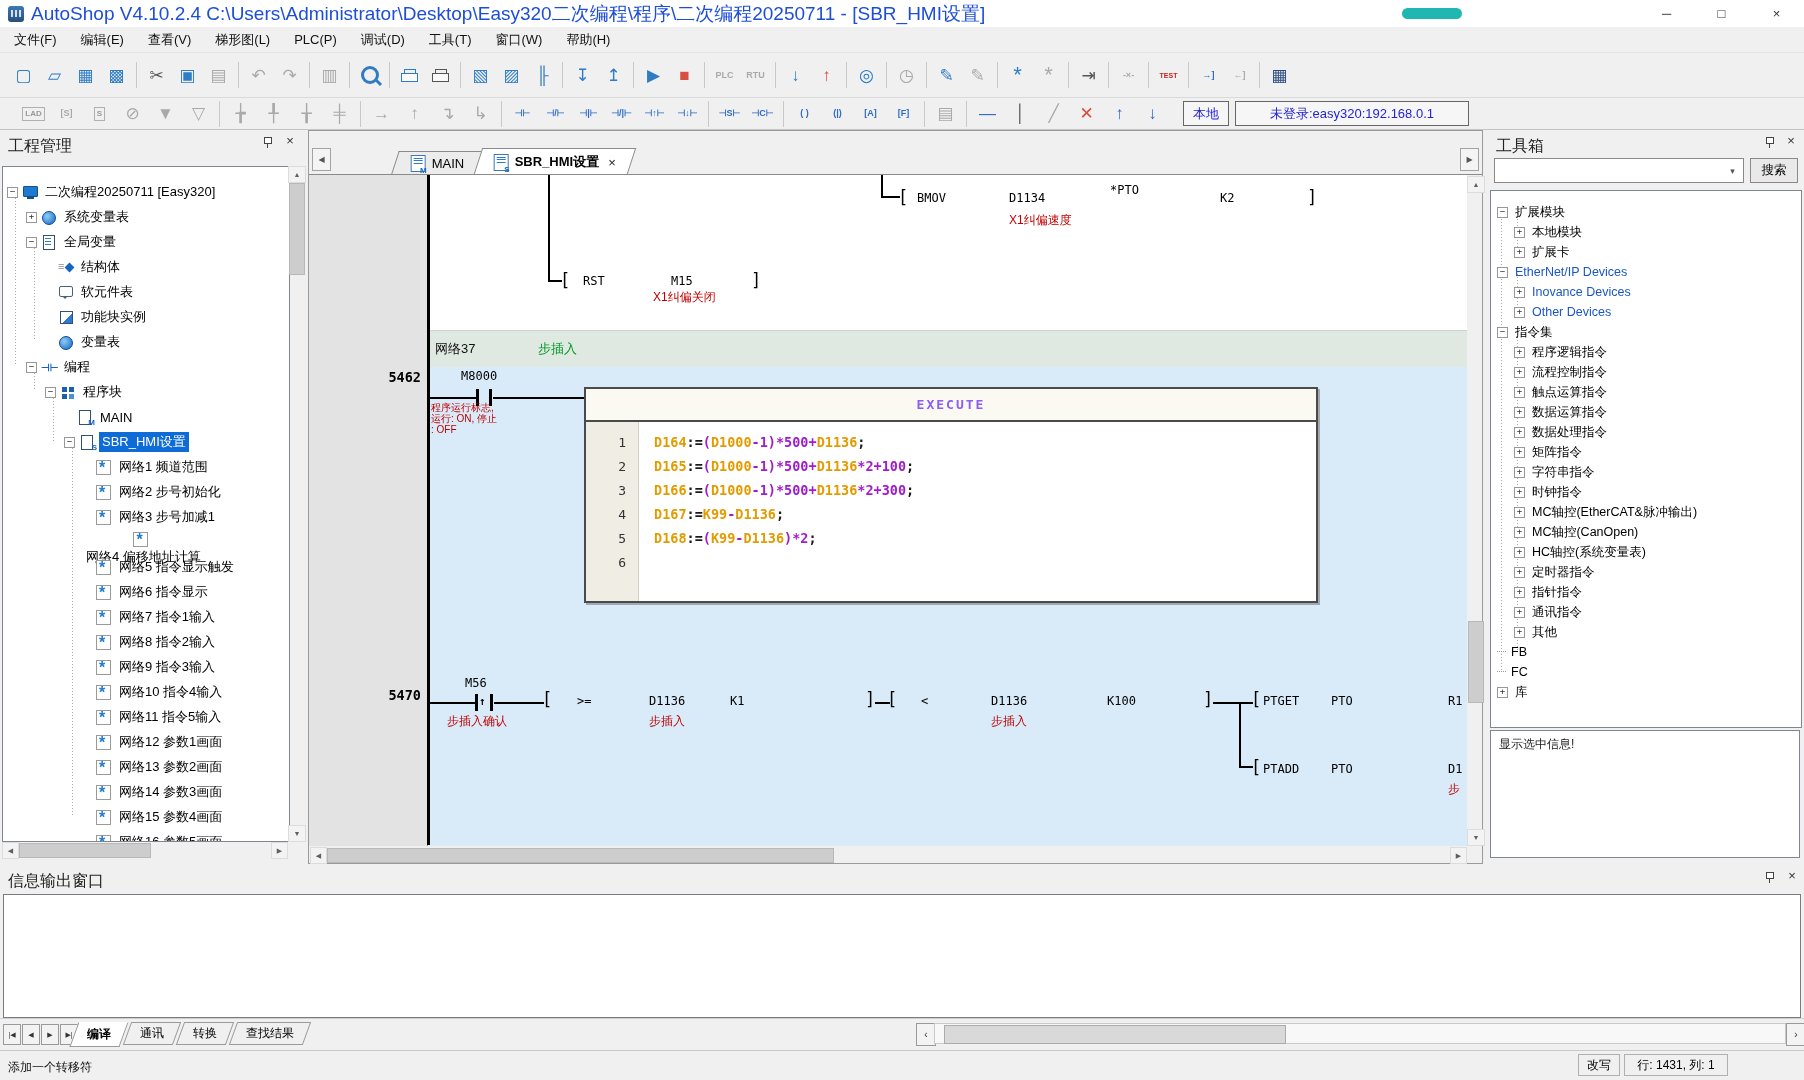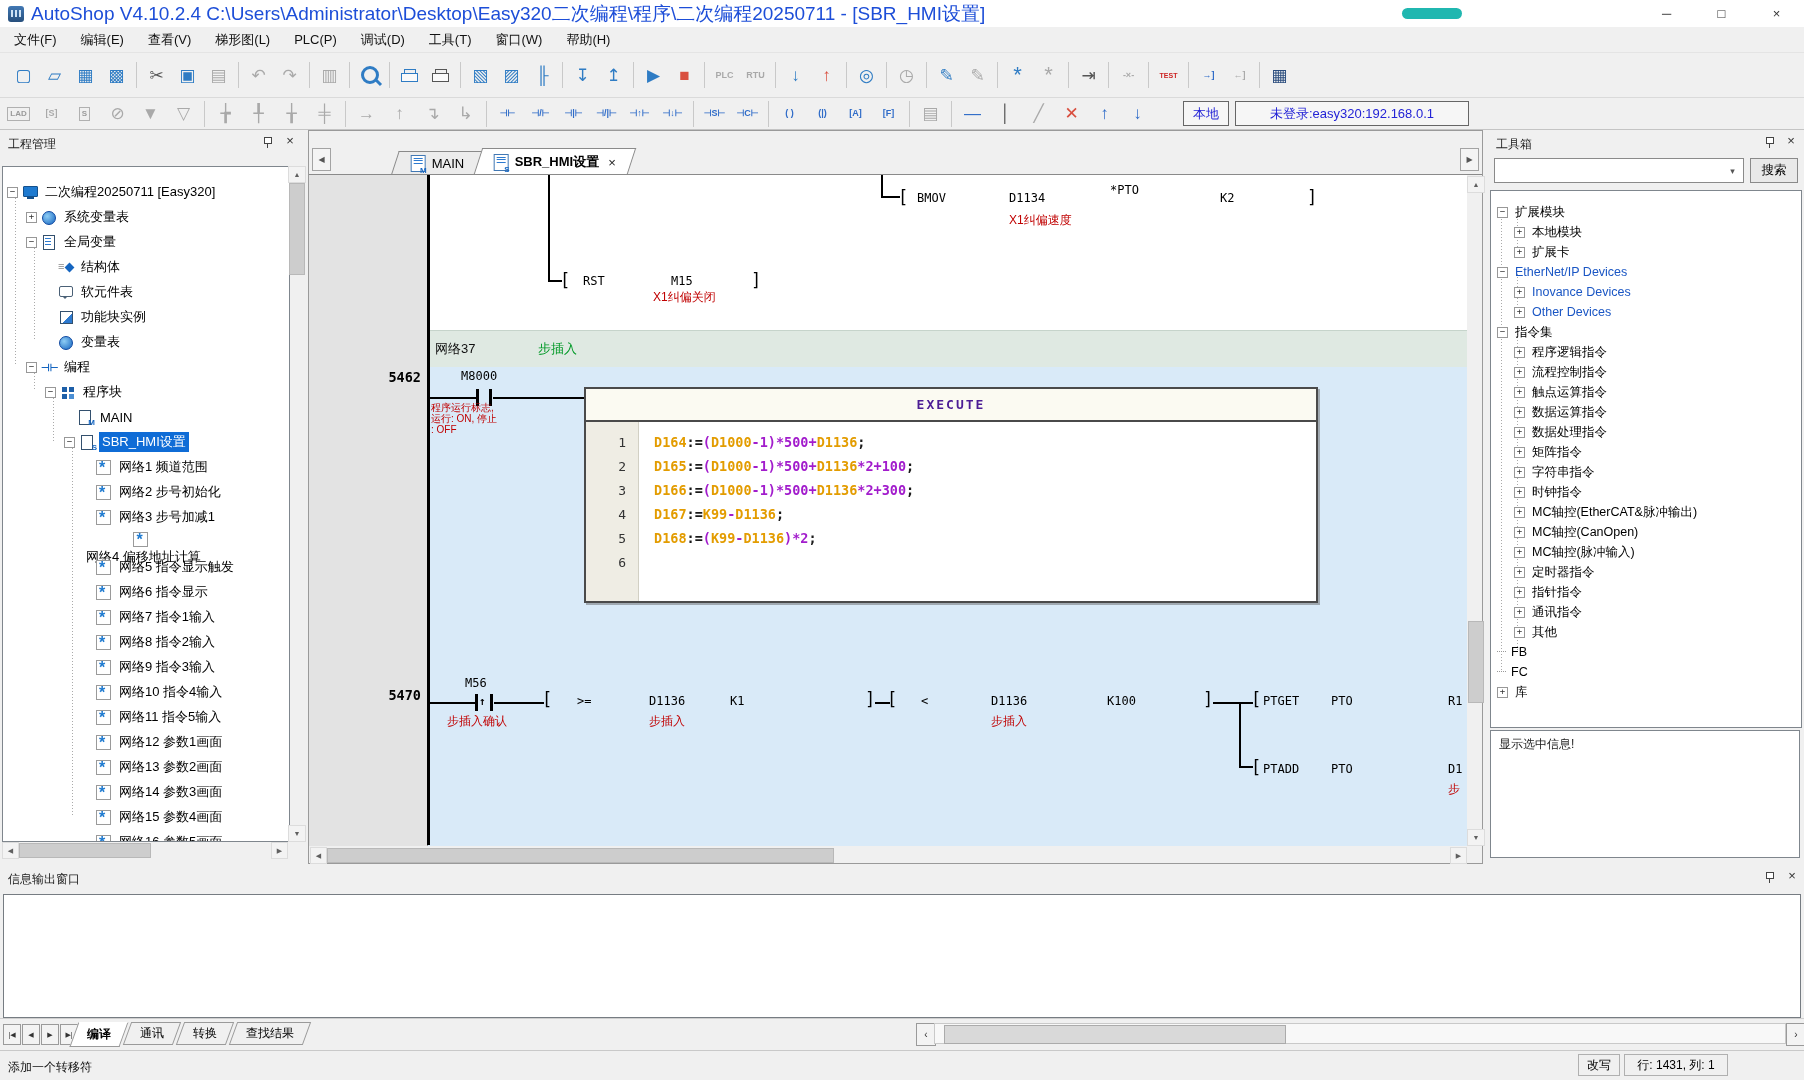--- a/index.html
+++ b/index.html
@@ -12,40 +12,40 @@
   #wtitle{font-size:19px;color:#1d4ed8;white-space:nowrap}
   #pill{position:absolute;left:1402px;top:8px;width:60px;height:11px;border-radius:6px;background:#20b7b0}
   #wincontrols{position:absolute;right:0;top:0;height:27px;display:flex}
   .winbtn{width:55px;height:27px;display:flex;align-items:center;justify-content:center;font-size:13px;color:#333}
   
   #menubar{position:absolute;left:0;top:27px;width:1804px;height:25px;background:#f0f0f0;display:flex;align-items:center;padding-left:14px;box-sizing:border-box}
   .menu-item{font-size:13px;color:#111;margin-right:24px;white-space:nowrap}
   
   .toolbar{position:absolute;left:0;width:1804px;background:#f0f0f0;display:flex;align-items:center;box-sizing:border-box}
   #toolbar1{top:52px;height:45px;padding-left:8px;border-top:1px solid #e4e4e4}
-  #toolbar2{top:97px;height:33px;padding-left:2px;border-top:1px solid #dadada;border-bottom:1px solid #c4c4c4}
+  #toolbar2{top:97px;height:33px;padding-left:17px;border-top:1px solid #dadada;border-bottom:1px solid #c4c4c4}
   .tb-group{display:flex;align-items:center}
   .tb-sep{width:1px;height:26px;background:#c9c9c9;margin:0 4px}
   .tb-btn{min-width:29px;height:29px;display:flex;align-items:center;justify-content:center;margin:0 1px}
   #toolbar2 .tb-btn{min-width:31px;height:24px}
   .tb-g{font-size:17px;line-height:1}
   .tb-x{font-size:9px;font-weight:bold;line-height:1;white-space:pre}
   .c-blue{color:#2f7cc4}.c-grey{color:#a9a9a9}.c-dark{color:#555}.c-red{color:#d94f3f}
   .c-navy{color:#2b4d7e}.c-lblue{color:#2e6bc8}.c-redtxt{color:#cc2222;font-size:7px;letter-spacing:0}
   .c-bold{font-weight:bold}.c-star{font-size:22px;line-height:8px}
   .c-greyboxed{border:1px solid #b0b0b0;padding:2px 2px;color:#9a9a9a;font-size:8px}
   .ic-mag{width:12px;height:12px;border:3px solid #2f7cc4;border-radius:50%;position:relative}
   .ic-mag::after{content:"";position:absolute;width:7px;height:3px;background:#2f7cc4;transform:rotate(45deg);right:-6px;bottom:-3px}
   .ic-prn{width:17px;height:13px;position:relative}
   .ic-prn::before{content:"";position:absolute;left:3px;top:0;width:10px;height:4px;border:1px solid currentColor}
   .ic-prn::after{content:"";position:absolute;left:0;top:4px;width:15px;height:7px;border:1px solid currentColor;background:#fafafa}
   #localbox{position:absolute;left:1183px;top:101px;width:44px;height:23px;border:1px solid #666;background:#f6f6f6;display:flex;align-items:center;justify-content:center;font-size:13px;color:#2323d6}
   #loginbox{position:absolute;left:1235px;top:101px;width:232px;height:23px;border:1px solid #666;background:#f6f6f6;display:flex;align-items:center;justify-content:center;font-size:13px;color:#2323d6}
   
-  .phdr{font-size:12px;color:#222;position:absolute;white-space:nowrap}
+  .phdr{font-size:16px;color:#222;position:absolute;white-space:nowrap}
   .pclose{position:absolute;width:14px;height:14px;font-size:13px;line-height:13px;text-align:center;color:#333}
   .pin{position:absolute;width:11px;height:12px}
   .pin::before{content:"";position:absolute;left:2px;top:1px;width:6px;height:5px;border:1px solid #444;background:#fff}
   .pin::after{content:"";position:absolute;left:5px;top:8px;width:1px;height:4px;background:#444}
   .sarrow{position:absolute;background:#f3f3f3;border:1px solid #dcdcdc;color:#606060;font-size:7px;display:flex;align-items:center;justify-content:center}
   .sthumb{position:absolute;background:#cdcdcd;border:1px solid #b8b8b8}
   
   #leftpanel{position:absolute;left:0;top:130px;width:306px;height:734px;background:#f0f0f0}
   #ptree{position:absolute;left:2px;top:36px;width:286px;height:674px;background:#fff;border:1px solid #7f868d;overflow:hidden}
   .trow{position:absolute;display:flex;align-items:center;height:20px;white-space:nowrap}
@@ -93,21 +93,21 @@
   #bluebody{position:absolute;left:119px;top:192px;width:1039px;height:479px;background:#d9eaf8}
   .wire{position:absolute;background:#000}
   .ltx{position:absolute;font-family:"DejaVu Sans Mono",monospace;font-size:12px;color:#000;white-space:pre;line-height:14px}
   .ltx.br{font-size:17px;line-height:18px}
   .ltx.red{color:#c00000;font-family:"Liberation Sans",sans-serif;font-size:12px}
   .ltx.rs{color:#c00000;font-family:"Liberation Sans",sans-serif;font-size:10px;line-height:11px}
   .ltx.arr{font-size:11px;font-weight:bold;line-height:12px}
   .rownum{position:absolute;left:38px;width:74px;text-align:right;font-family:"DejaVu Sans Mono",monospace;font-weight:bold;font-size:13.5px;color:#000}
   #exebox{position:absolute;left:275px;top:212px;width:734px;height:216px;background:#fff;border:2px solid #4a4a4a;box-shadow:2px 2px 0 rgba(90,90,90,.45);box-sizing:border-box}
   #exhdr{height:31px;border-bottom:2px solid #4a4a4a;background:#fbfaf2;display:flex;align-items:center;justify-content:center;
-         font-family:"DejaVu Sans Mono",monospace;font-weight:bold;font-size:13px;letter-spacing:2px;color:#4c1d95}
+         font-family:"DejaVu Sans Mono",monospace;font-weight:bold;font-size:13px;letter-spacing:2px;color:#8b5cf6}
   #exlines{position:absolute;left:0;top:33px;right:0;bottom:0;padding-top:8px}
   #exlines::before{content:"";position:absolute;left:0;top:0;width:52px;height:100%;background:#efede4;border-right:1px solid #d2d0c4}
   .exline{display:flex;height:24px;align-items:center;position:relative}
   .exno{width:52px;flex:none;text-align:right;padding-right:12px;box-sizing:border-box;font-family:"DejaVu Sans Mono",monospace;font-size:13px;color:#333;position:relative}
   .excode{padding-left:16px;font-family:"DejaVu Sans Mono",monospace;font-size:13.5px;font-weight:bold;white-space:pre}
   .tk-d{color:#e39c00}.tk-o{color:#a21ccc}.tk-k{color:#1a1a1a}
   
   #rightpanel{position:absolute;left:1486px;top:130px;width:318px;height:734px;background:#f0f0f0}
   #tbsearch{position:absolute;left:8px;top:28px;width:250px;height:25px;background:#fff;border:1px solid #8a8a8a;box-sizing:border-box}
   #tbsearch .combo-arrow{position:absolute;right:2px;top:2px;width:17px;height:19px;display:flex;align-items:center;justify-content:center;color:#555;font-size:9px}
@@ -815,21 +815,21 @@
       <div class="xrow" style="top: 312px; left: 23px;">
         <span class="exp">+</span>
         <span class="xlabel">MC轴控(EtherCAT&amp;脉冲输出)</span>
       </div>
       <div class="xrow" style="top: 332px; left: 23px;">
         <span class="exp">+</span>
         <span class="xlabel">MC轴控(CanOpen)</span>
       </div>
       <div class="xrow" style="top: 352px; left: 23px;">
         <span class="exp">+</span>
-        <span class="xlabel">MC轴控(脉冲输入)</span>
+        <span class="xlabel">HC轴控(系统变量表)</span>
       </div>
       <div class="xrow" style="top: 372px; left: 23px;">
         <span class="exp">+</span>
         <span class="xlabel">定时器指令</span>
       </div>
       <div class="xrow" style="top: 392px; left: 23px;">
         <span class="exp">+</span>
         <span class="xlabel">指针指令</span>
       </div>
       <div class="xrow" style="top: 412px; left: 23px;">

